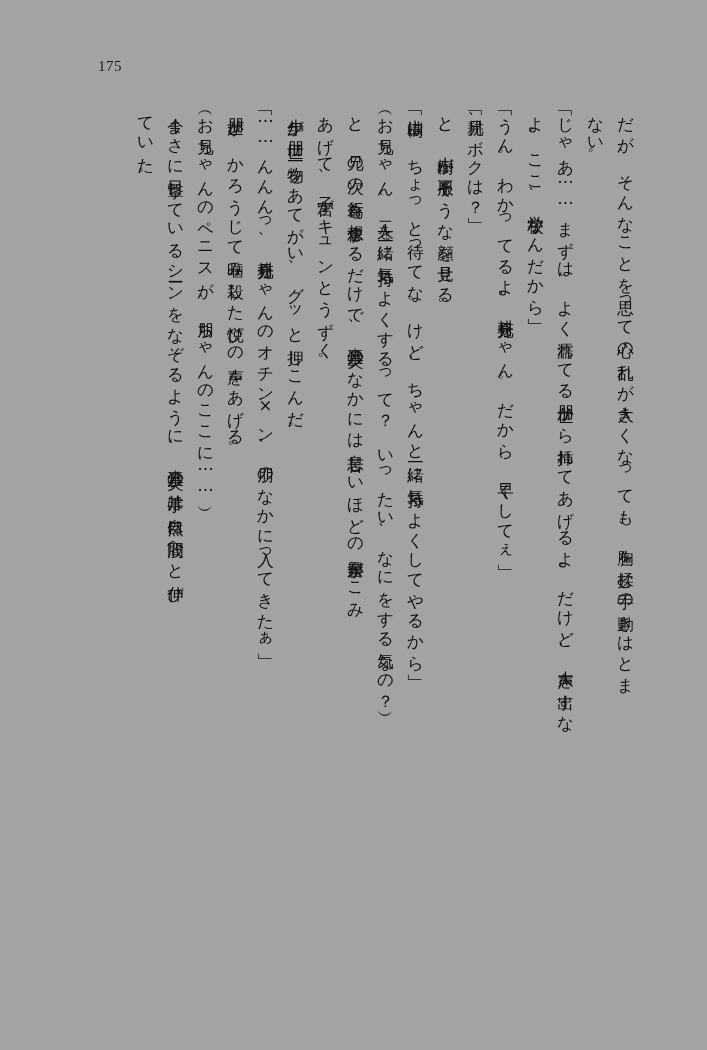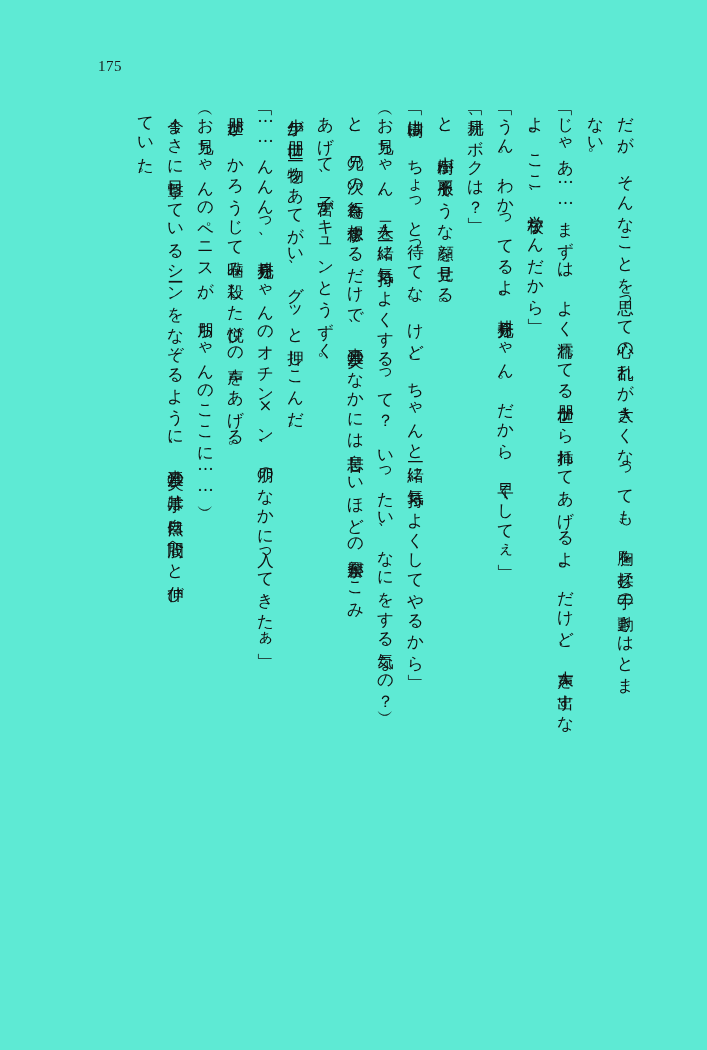--- a/index.html
+++ b/index.html
@@ -11,21 +11,21 @@
     width: 707px;
     height: 1050px;
     overflow: hidden;
     font-family: "Liberation Serif", "DejaVu Serif", serif;
     color: #111111;
   }
   .page {
     position: relative;
     width: 707px;
     height: 1050px;
-    background: #5eead4;
+    background: #a3a3a3;
   }
   .page-number {
     position: absolute;
     top: 58px;
     left: 98px;
     font-size: 15px;
     font-family: "Liberation Serif", "DejaVu Serif", serif;
     color: #1a1a1a;
     letter-spacing: 0.5px;
   }

